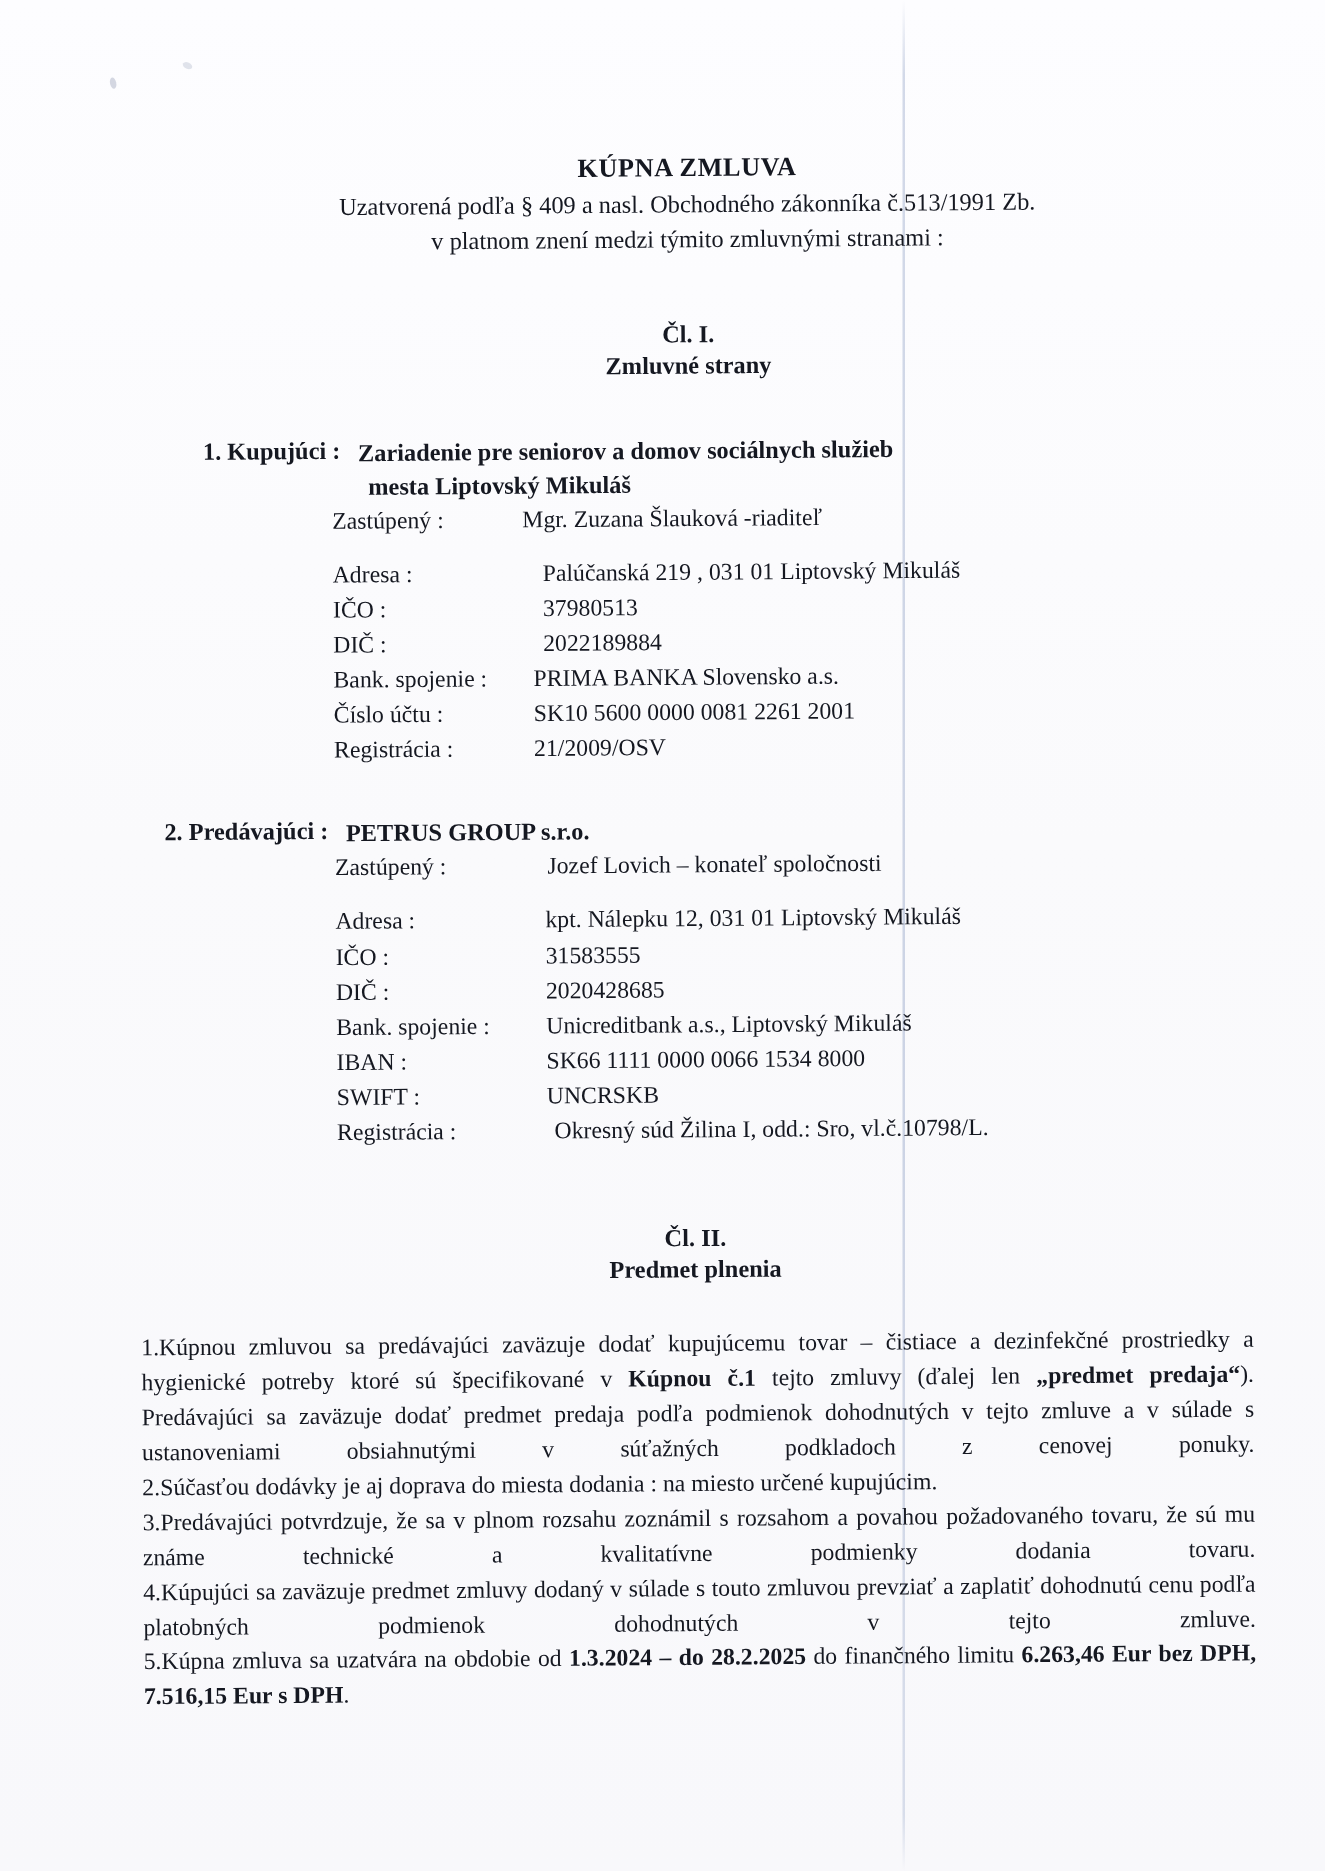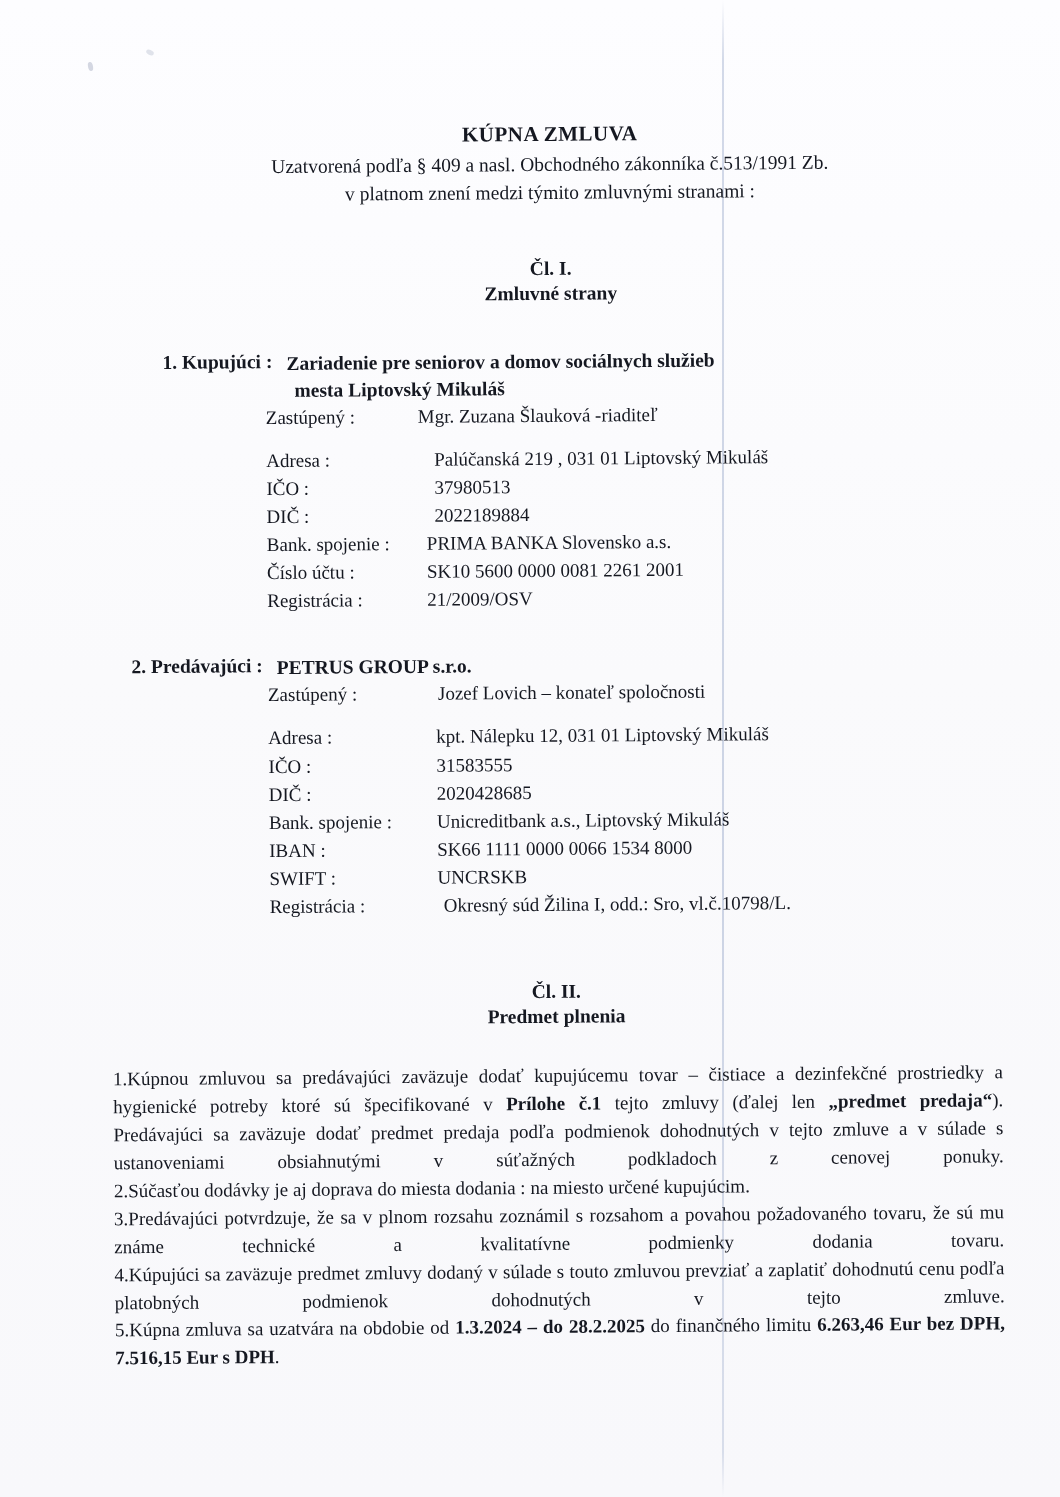--- a/index.html
+++ b/index.html
@@ -248,21 +248,21 @@
         </div>
       </div>
     </div>
 
     <div class="article" style="margin-top:62px;">
       <p class="article-num">Čl. II.</p>
       <p class="article-name">Predmet plnenia</p>
     </div>
 
     <div class="body-block">
-      <p class="jt"><span>1.Kúpnou zmluvou sa predávajúci zaväzuje dodať kupujúcemu tovar – čistiace a dezinfekčné prostriedky a hygienické potreby ktoré sú špecifikované v </span><b>Prílohe č.1</b><span> tejto zmluvy (ďalej len </span><b>„predmet predaja“</b><span>).</span></p>
+      <p class="jt"><span>1.Kúpnou zmluvou sa predávajúci zaväzuje dodať kupujúcemu tovar – čistiace a dezinfekčné prostriedky a hygienické potreby ktoré sú špecifikované v </span><b>Kúpnou č.1</b><span> tejto zmluvy (ďalej len </span><b>„predmet predaja“</b><span>).</span></p>
 
       <p class="jt">Predávajúci sa zaväzuje dodať predmet predaja podľa podmienok dohodnutých v tejto zmluve a v súlade s ustanoveniami obsiahnutými v súťažných podkladoch z cenovej ponuky.</p>
 
       <p>2.Súčasťou dodávky je aj doprava do miesta dodania : na miesto určené kupujúcim.</p>
 
       <p class="jt">3.Predávajúci potvrdzuje, že sa v plnom rozsahu zoznámil s rozsahom a povahou požadovaného tovaru, že sú mu známe  technické a kvalitatívne podmienky dodania tovaru.</p>
 
       <p class="jt">4.Kúpujúci sa zaväzuje predmet zmluvy dodaný v súlade s touto zmluvou prevziať a zaplatiť dohodnutú cenu podľa platobných podmienok dohodnutých v tejto zmluve.</p>
 
       <p><span>5.Kúpna zmluva sa uzatvára na obdobie od </span><b>1.3.2024 – do 28.2.2025</b><span> do finančného limitu </span><b>6.263,46 Eur bez DPH, 7.516,15 Eur s DPH</b><span>.</span></p>

